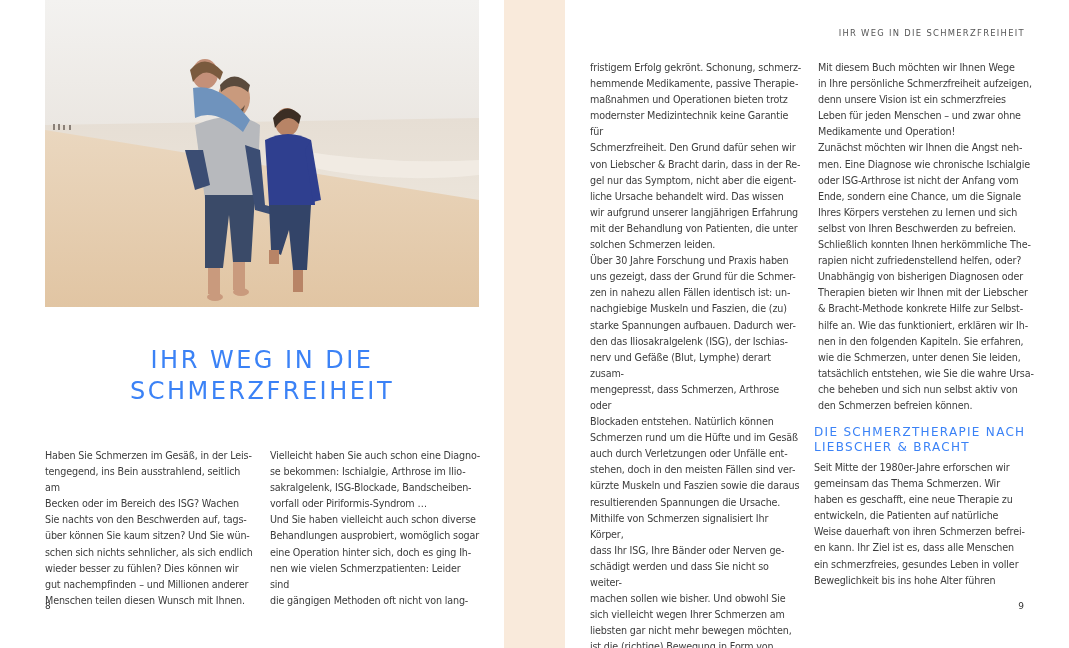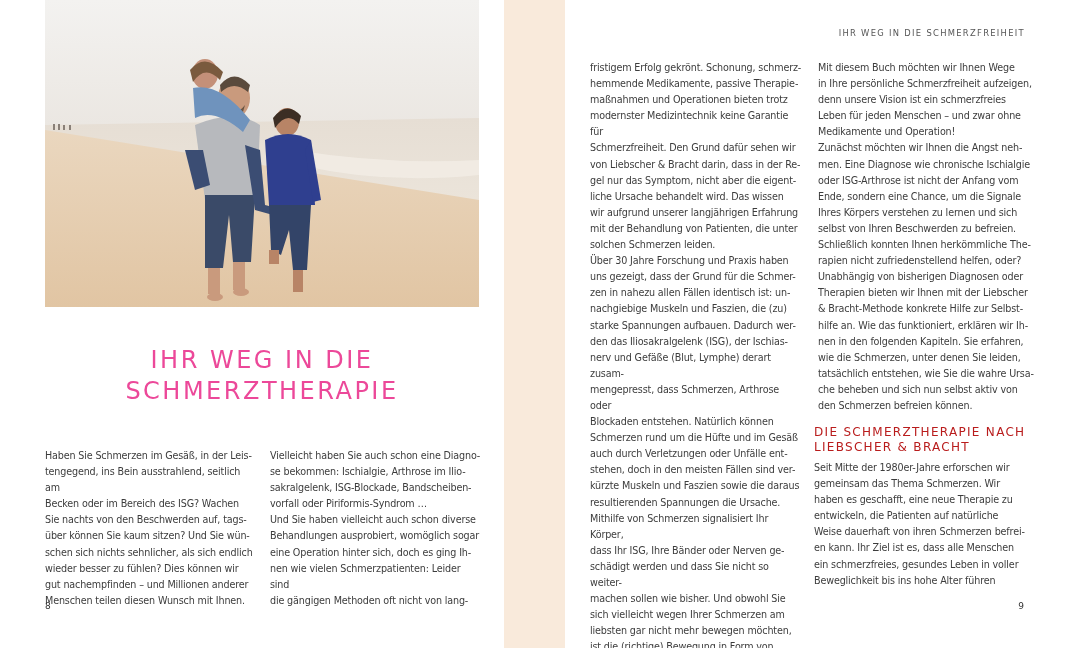--- a/index.html
+++ b/index.html
@@ -16,21 +16,21 @@
     
     .photo {
       position: absolute; left: 45px; top: 0; width: 434px; height: 307px; overflow: hidden;
       background: linear-gradient(180deg, #f1f0ee 0%, #efece8 38%, #e7dccd 42%, #e9d6bf 60%, #e3c9a8 100%);
     }
     .photo svg { position: absolute; left: 0; top: 0; width: 100%; height: 100%; }
 
     
     .chapter-title {
       position: absolute; left: 45px; top: 345px; width: 434px;
-      text-align: center; color: #ec4899;
+      text-align: center; color: #3b82f6;
       font-family: "DejaVu Sans", sans-serif; font-weight: normal;
       font-size: 24px; line-height: 31px; letter-spacing: 2.5px;
     }
 
     .col {
       position: absolute; font-size: 9.6px; line-height: 16.1px; color: #3c3c3c;
       font-family: "DejaVu Sans", sans-serif; letter-spacing: -0.15px;
     }
     .col p { white-space: pre-line; }
 
@@ -41,21 +41,21 @@
     .col-5 { left: 814px; top: 460px; width: 218px; }
 
     .running-head {
       position: absolute; right: 44px; top: 28px; font-size: 8.4px;
       letter-spacing: 1.3px; color: #555; font-family: "DejaVu Sans", sans-serif;
     }
 
     .section-heading {
       position: absolute; left: 814px; top: 425px; width: 225px;
       font-family: "DejaVu Sans", sans-serif; font-size: 12px; line-height: 15px;
-      letter-spacing: 1.3px; color: #b91c1c; font-weight: normal;
+      letter-spacing: 1.3px; color: #3b82f6; font-weight: normal;
     }
 
     .page-num {
       position: absolute; top: 601px; font-size: 9px; color: #333;
       font-family: "DejaVu Sans", sans-serif;
     }
     .page-num.left { left: 45px; }
     .page-num.right { right: 45px; }
   </style>
 </head>
@@ -114,21 +114,21 @@
       <path d="M220,140 Q243,128 266,140 L270,205 L224,205 Z" fill="#2f3f8f"></path>
       <path d="M266,140 L276,200 L268,202 L260,150 Z" fill="#2f3f8f"></path>
       <path d="M224,205 L266,205 L262,270 L248,270 L244,230 L236,255 L226,250 Z" fill="#334468"></path>
       <rect x="248" y="270" width="10" height="22" fill="#b88466"></rect>
       <rect x="224" y="250" width="10" height="14" fill="#b88466"></rect>
     </svg>
   </div>
 
   <h1 class="chapter-title">
     <span>IHR WEG IN DIE</span><br>
-    <span>SCHMERZTHERAPIE</span>
+    <span>SCHMERZFREIHEIT</span>
   </h1>
 
   <div class="col col-2">
     <p>Vielleicht haben Sie auch schon eine Diagno-
 se bekommen: Ischialgie, Arthrose im Ilio-
 sakralgelenk, ISG-Blockade, Bandscheiben-
 vorfall oder Piriformis-Syndrom …
 Und Sie haben vielleicht auch schon diverse
 Behandlungen ausprobiert, womöglich sogar
 eine Operation hinter sich, doch es ging Ih-

